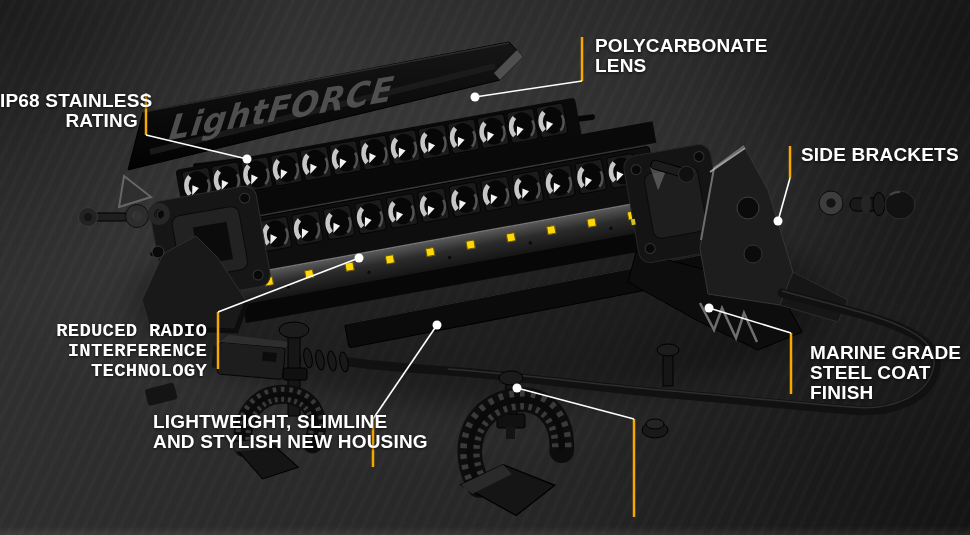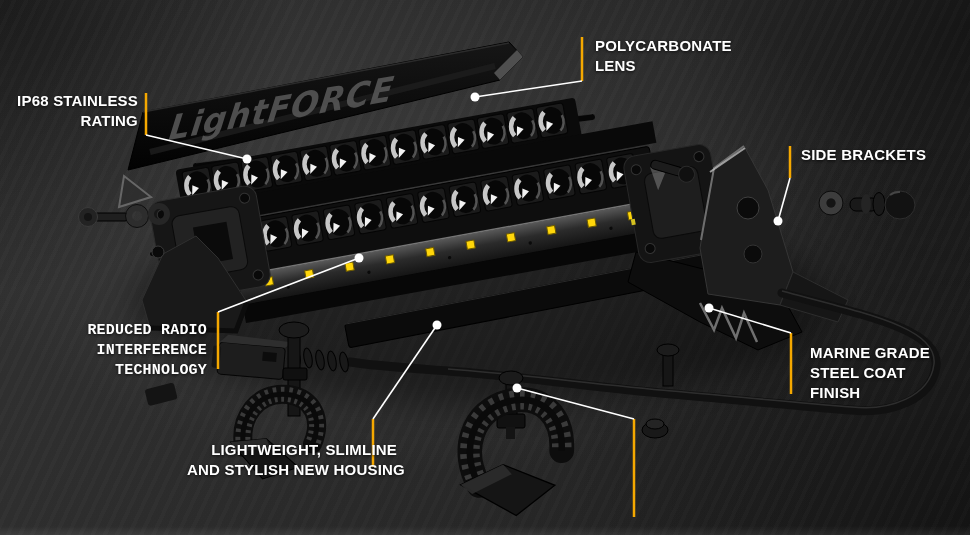--- a/index.html
+++ b/index.html
@@ -9,21 +9,21 @@
       radial-gradient(circle 420px at 0% 0%, rgba(0,0,0,.45), rgba(0,0,0,0) 70%),
       radial-gradient(circle 420px at 100% 6%, rgba(0,0,0,.40), rgba(0,0,0,0) 70%),
       radial-gradient(circle 560px at 100% 100%, rgba(0,0,0,.38), rgba(0,0,0,0) 72%),
       linear-gradient(117deg,#333333,#292929 55%,#1f1f1f);
     font-family:"Liberation Sans",sans-serif;}
   .streaks{position:absolute;inset:0;
     background:repeating-linear-gradient(115deg, rgba(255,255,255,.015) 0 4px, rgba(0,0,0,.02) 4px 11px);}
   .floor{position:absolute;left:0;right:0;bottom:0;height:9px;
     background:linear-gradient(rgba(255,255,255,0),rgba(255,255,255,.07));}
   svg.art{position:absolute;left:0;top:0;}
-  .callout{position:absolute;color:#fff;font-weight:700;font-size:15px;line-height:20px;
+  .callout{position:absolute;color:#fff;font-weight:700;font-size:19px;line-height:20px;
     letter-spacing:.2px;white-space:nowrap;text-shadow:0 1px 3px rgba(0,0,0,.75);}
   .callout span{display:block;}
   .ra{text-align:right;}
 </style>
 </head>
 <body>
 
 <div class="stage">
   <div class="streaks"></div>
   <div class="floor"></div>
@@ -307,17 +307,17 @@
   <div class="callout ra" style="left:7px;top:321px;width:200px;font-family:Liberation Mono, monospace;">
     <span>REDUCED RADIO</span>
     <span>INTERFERENCE</span>
     <span>TECHNOLOGY</span>
   </div>
   <div class="callout" style="left:794px;top:343px;margin-left:16px;">
     <span>MARINE GRADE</span>
     <span>STEEL COAT</span>
     <span>FINISH</span>
   </div>
-  <div class="callout ra" style="left:153px;top:440px;width:210px;margin-left:34px;">
+  <div class="callout ra" style="left:153px;top:412px;width:210px;">
     <span>LIGHTWEIGHT, SLIMLINE</span>
     <span>AND STYLISH NEW HOUSING</span>
   </div>
 </div>
 
 </body></html>

